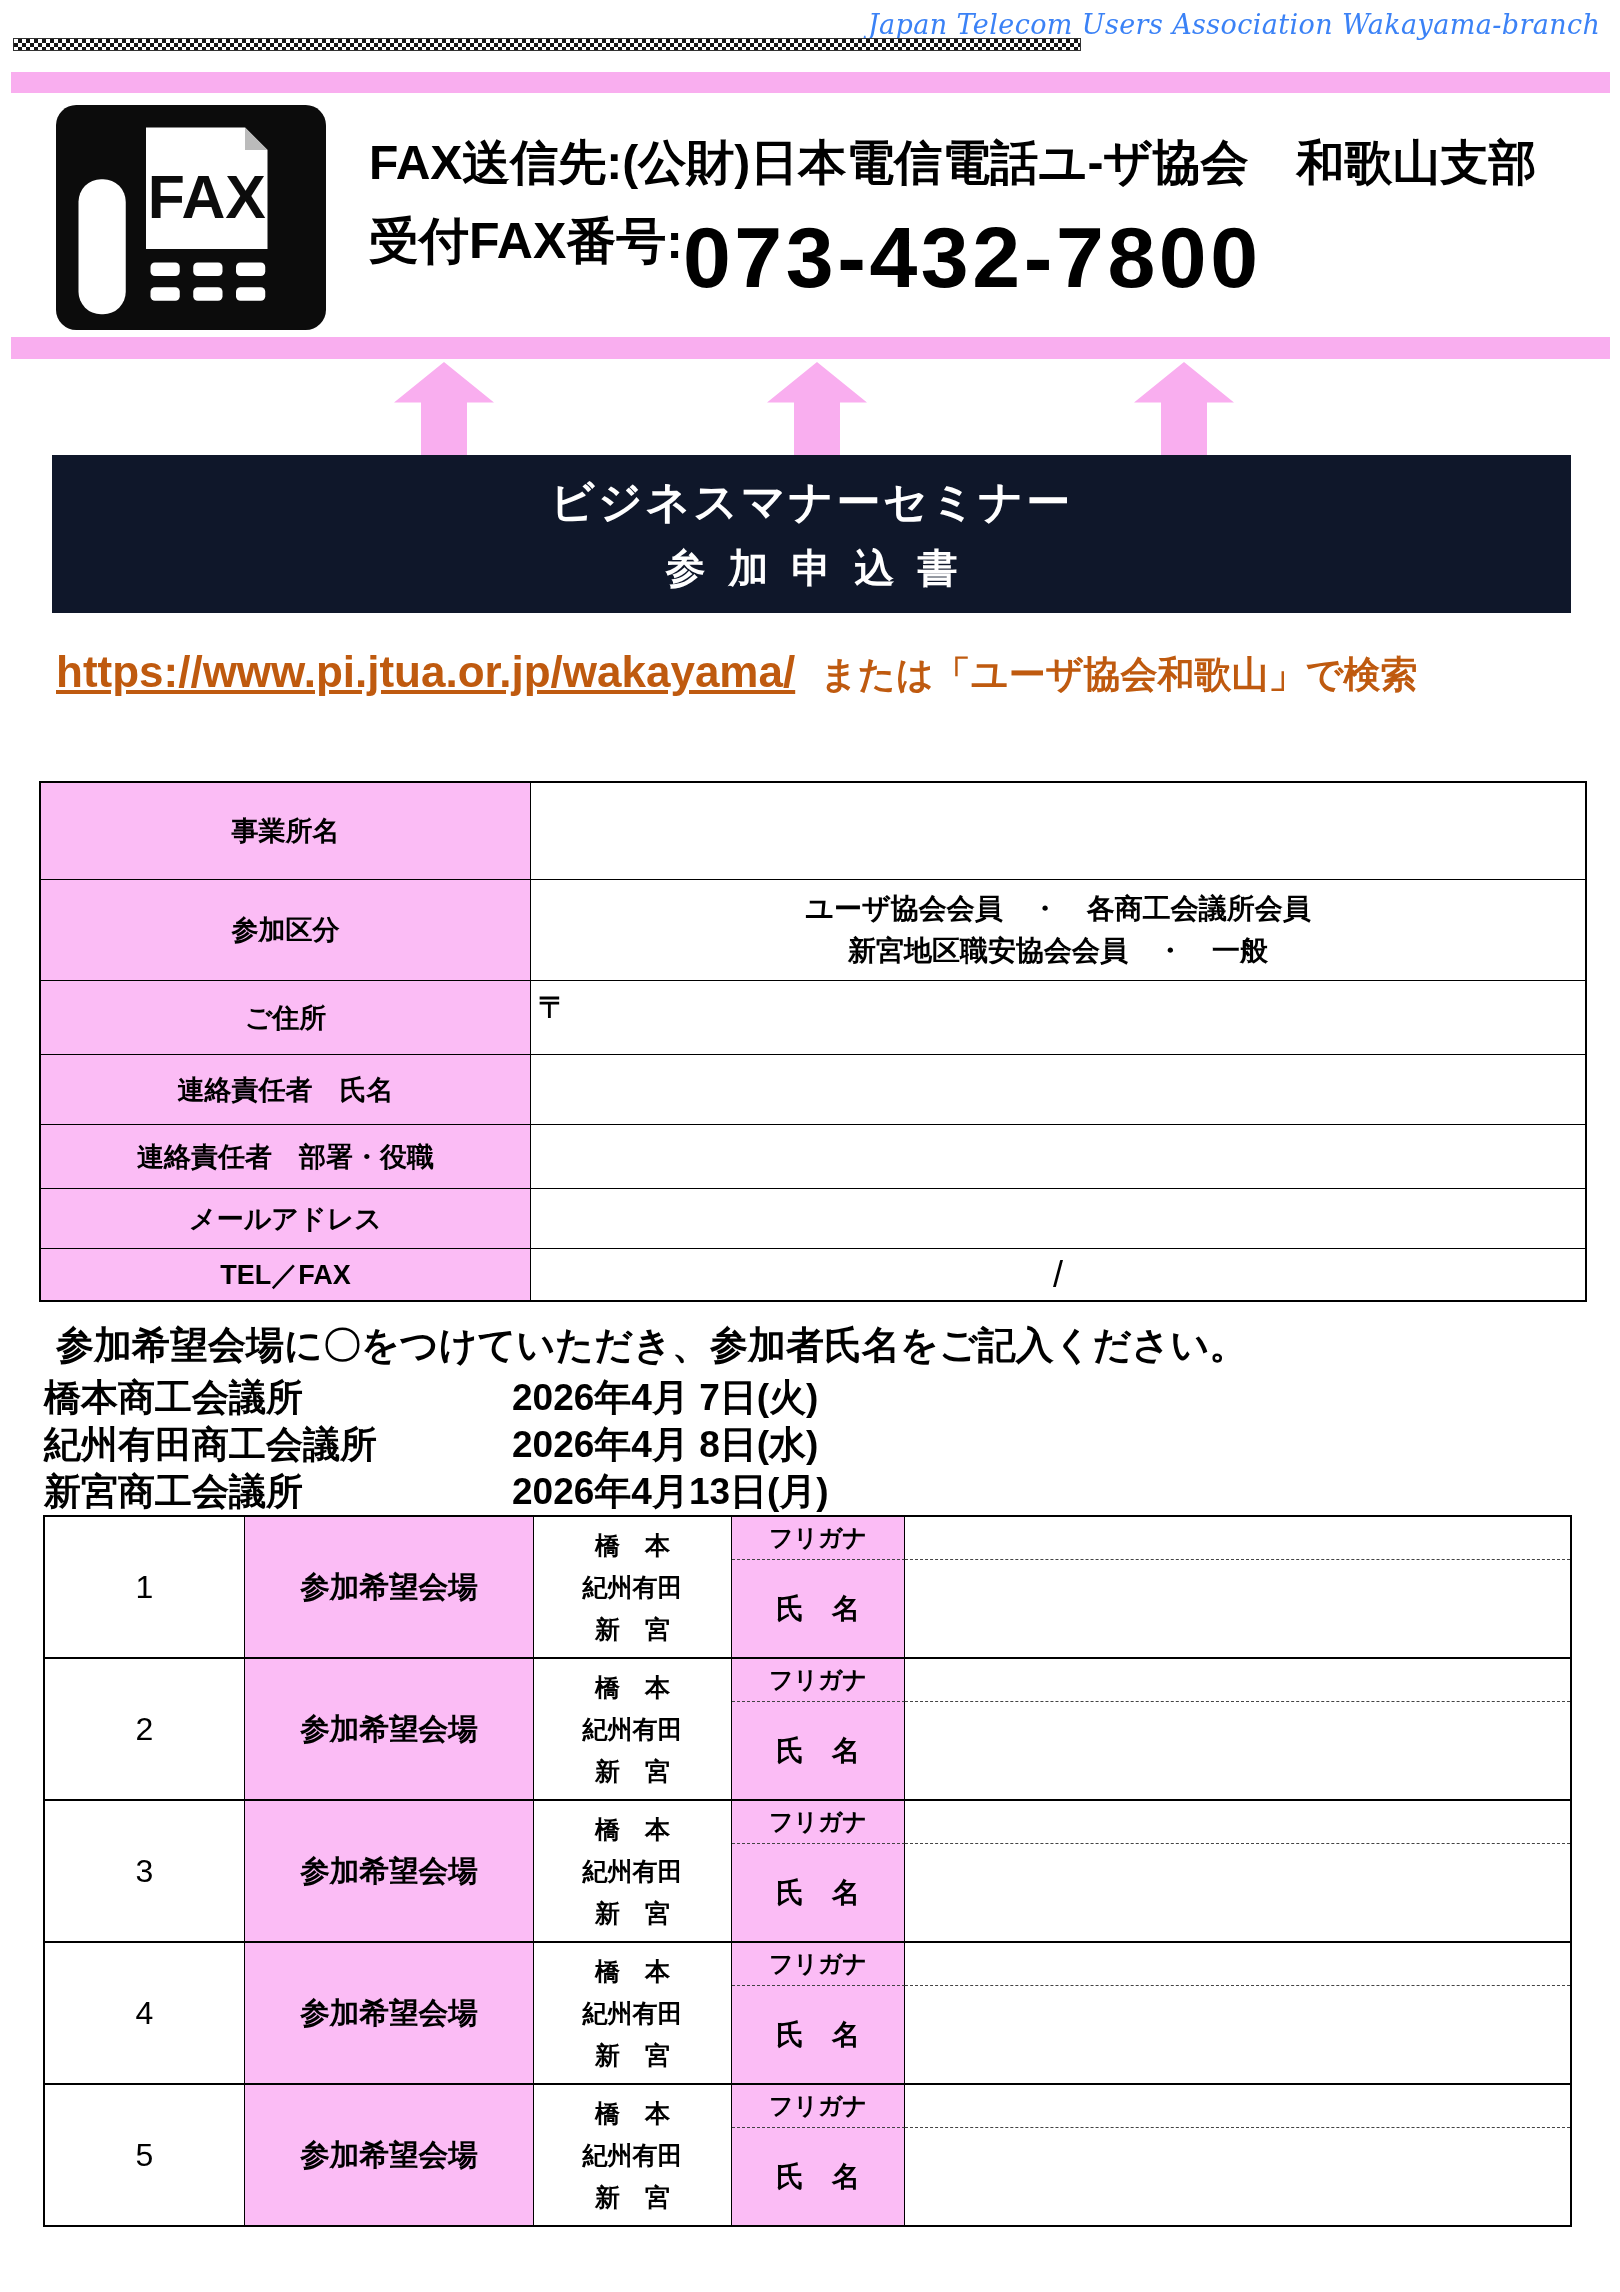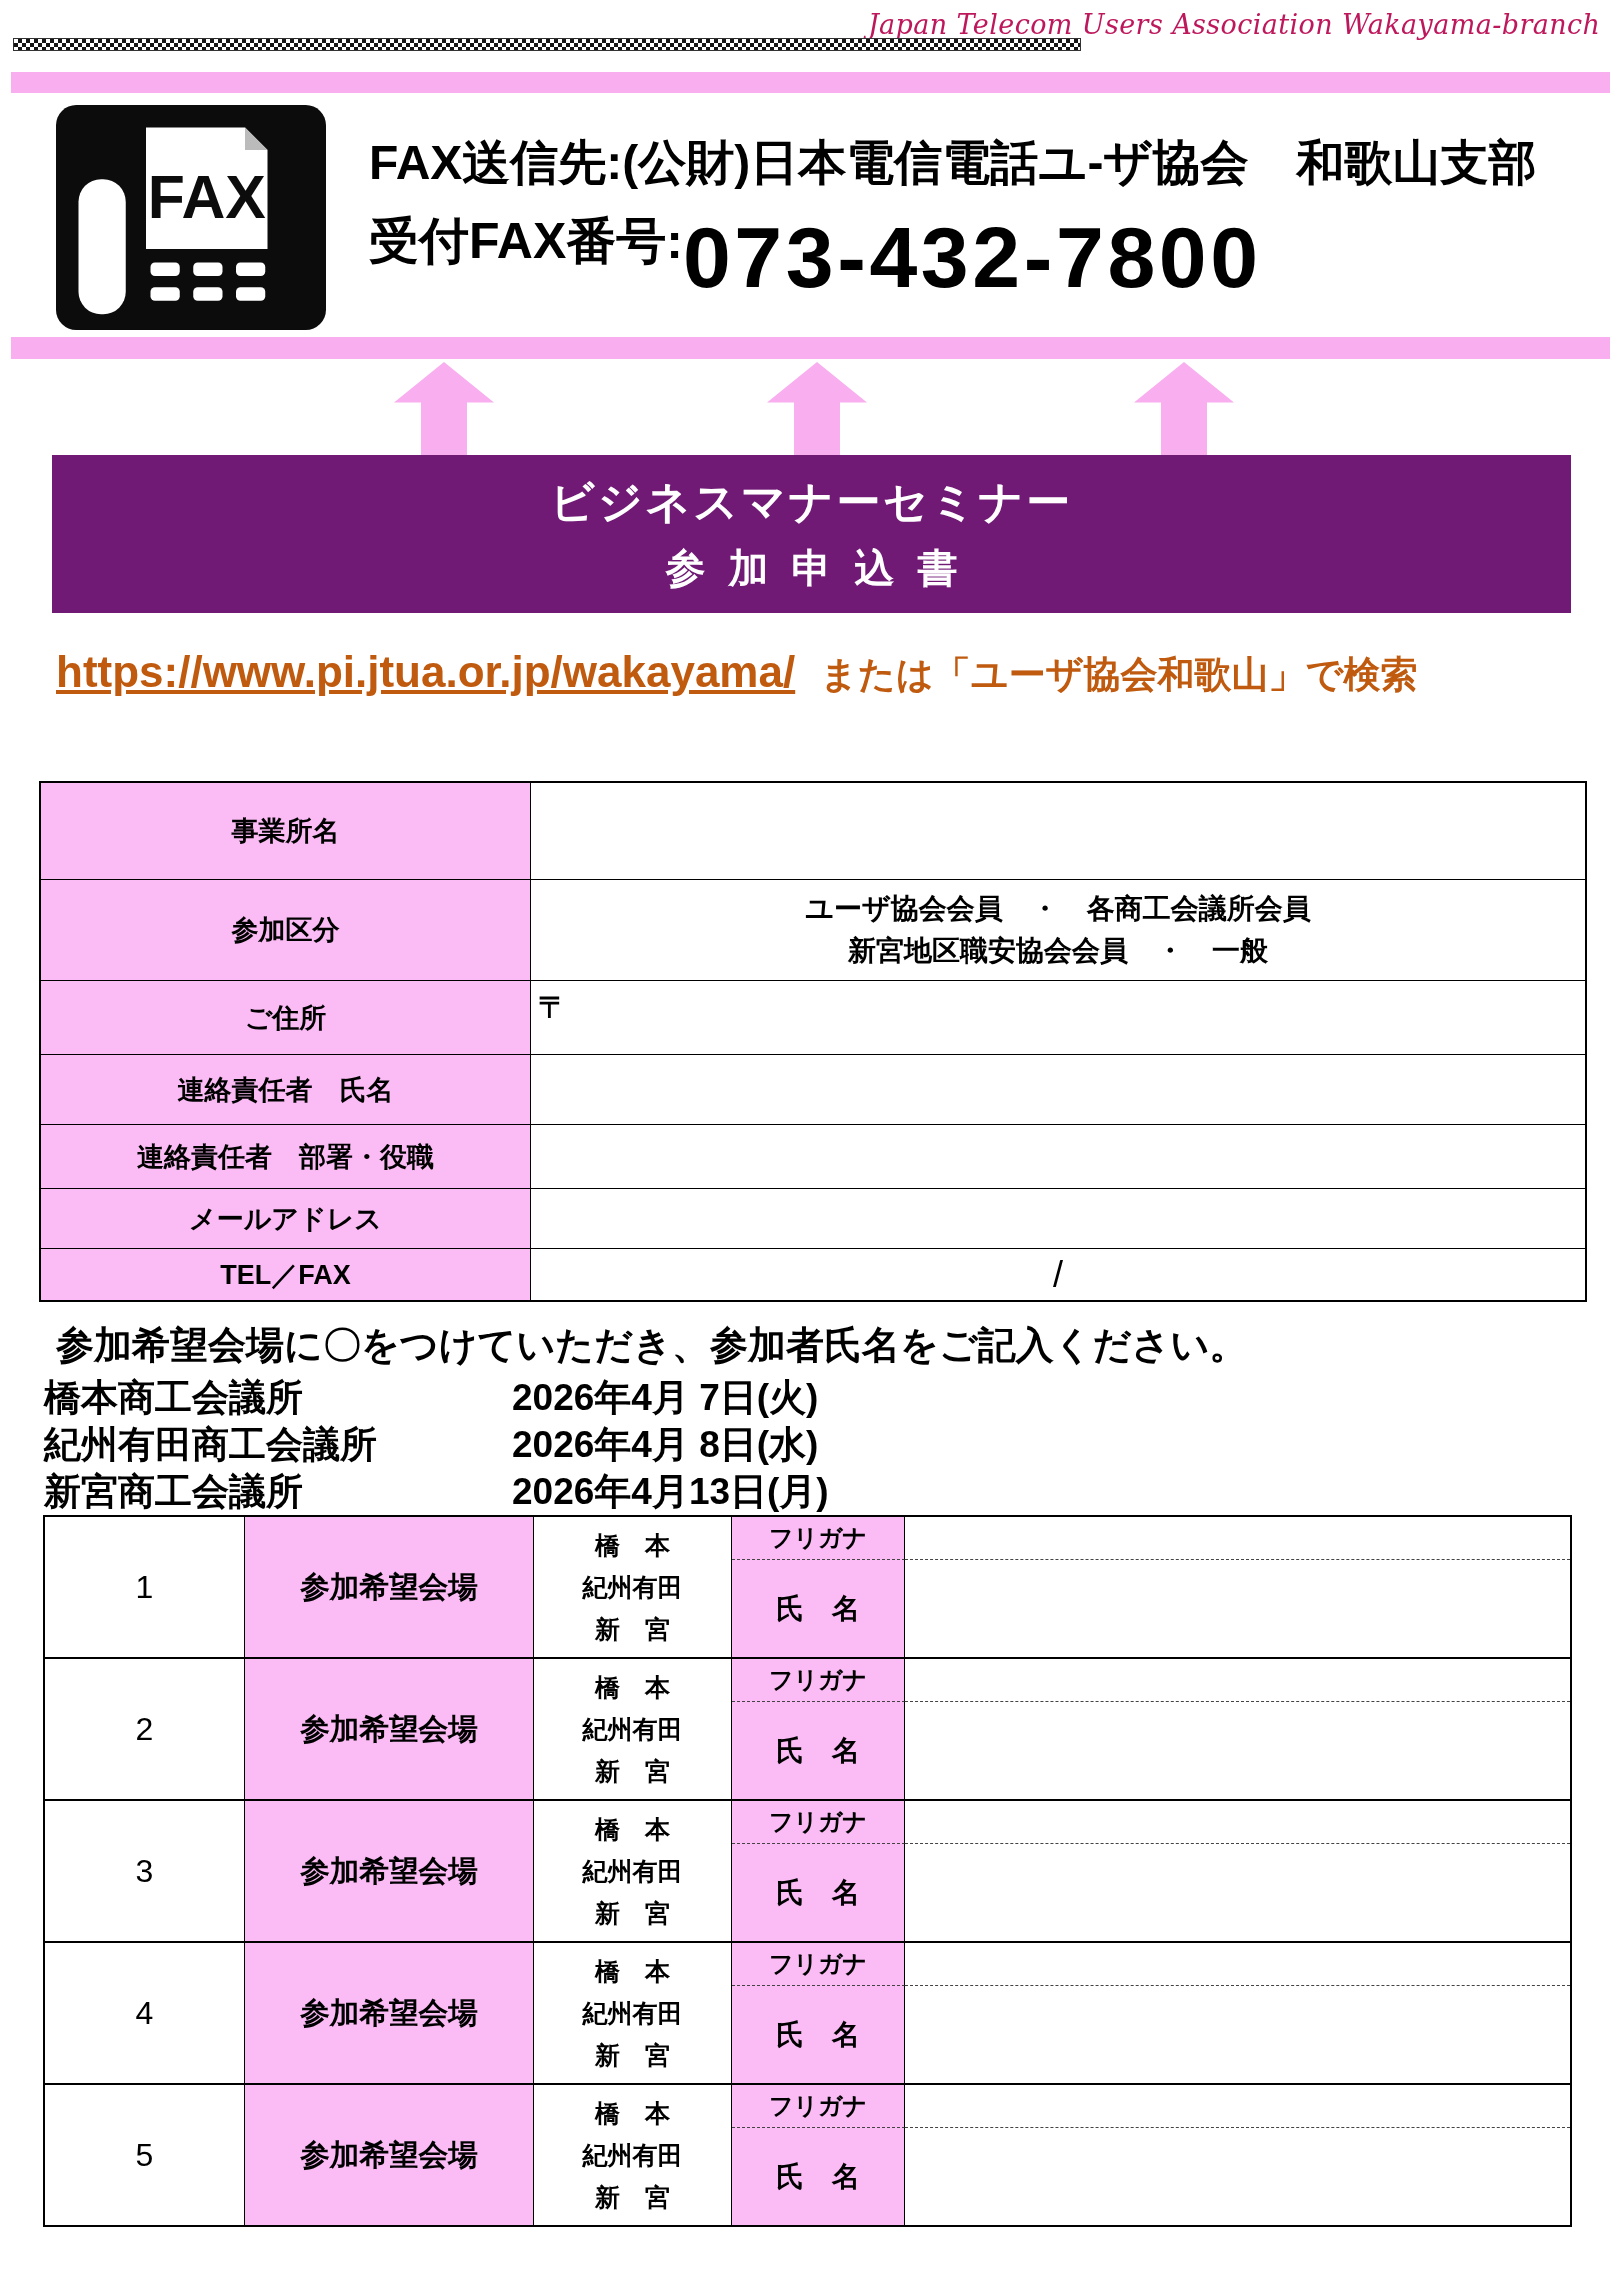--- a/index.html
+++ b/index.html
@@ -9,21 +9,21 @@
     font-family:"Liberation Sans", sans-serif;
     position:relative; overflow:hidden;
     color:#000;
   }
   .abs { position:absolute; }
 
   
   .org-en {
     top:9px; right:19.7px;
     font-family:"DejaVu Serif", serif;
-    font-style:italic; font-size:27px; color:#be185d;
+    font-style:italic; font-size:27px; color:#3b82f6;
     letter-spacing:0.4px;
   }
   .chain-line {
     left:12.5px; top:38px; width:1068px; height:12.5px;
     background-image:repeating-conic-gradient(#161616 0% 25%, #ffffff 0% 50%);
     background-size:8px 8px;
     border:0.9px solid #333;
   }
   .pinkbar { left:10.7px; width:1599px; background:#f9aeef; }
   .pinkbar.bar1 { top:72px; height:20.6px; }
@@ -39,21 +39,21 @@
   
   .arrow {
     top:362px; width:100px; height:94px; background:#f9aeef;
     clip-path:polygon(50% 0%, 100% 43%, 73% 43%, 73% 100%, 27% 100%, 27% 43%, 0% 43%);
   }
   .arrow.a1 { left:394px; }
   .arrow.a2 { left:767px; }
   .arrow.a3 { left:1134px; }
   .title-box {
     left:52px; top:455px; width:1519px; height:158px;
-    background:#701a75; color:#ffffff; text-align:center;
+    background:#0f172a; color:#ffffff; text-align:center;
     display:flex; flex-direction:column; justify-content:center; gap:9px;
   }
   .title-box .t1 { font-size:44px; font-weight:bold; letter-spacing:2.7px; }
   .title-box .t2 { font-size:40px; font-weight:bold; letter-spacing:23px; text-indent:23px; }
 
   
   .net { left:56px; top:636px; color:#bf5a0f; white-space:nowrap; }
   .net .l1 { font-size:39px; font-weight:bold; }
   .net .l2 { margin-top:10.7px; display:flex; align-items:baseline; }
   .net .url { font-size:44px; font-weight:bold; text-decoration:underline; color:#bf5a0f; }

